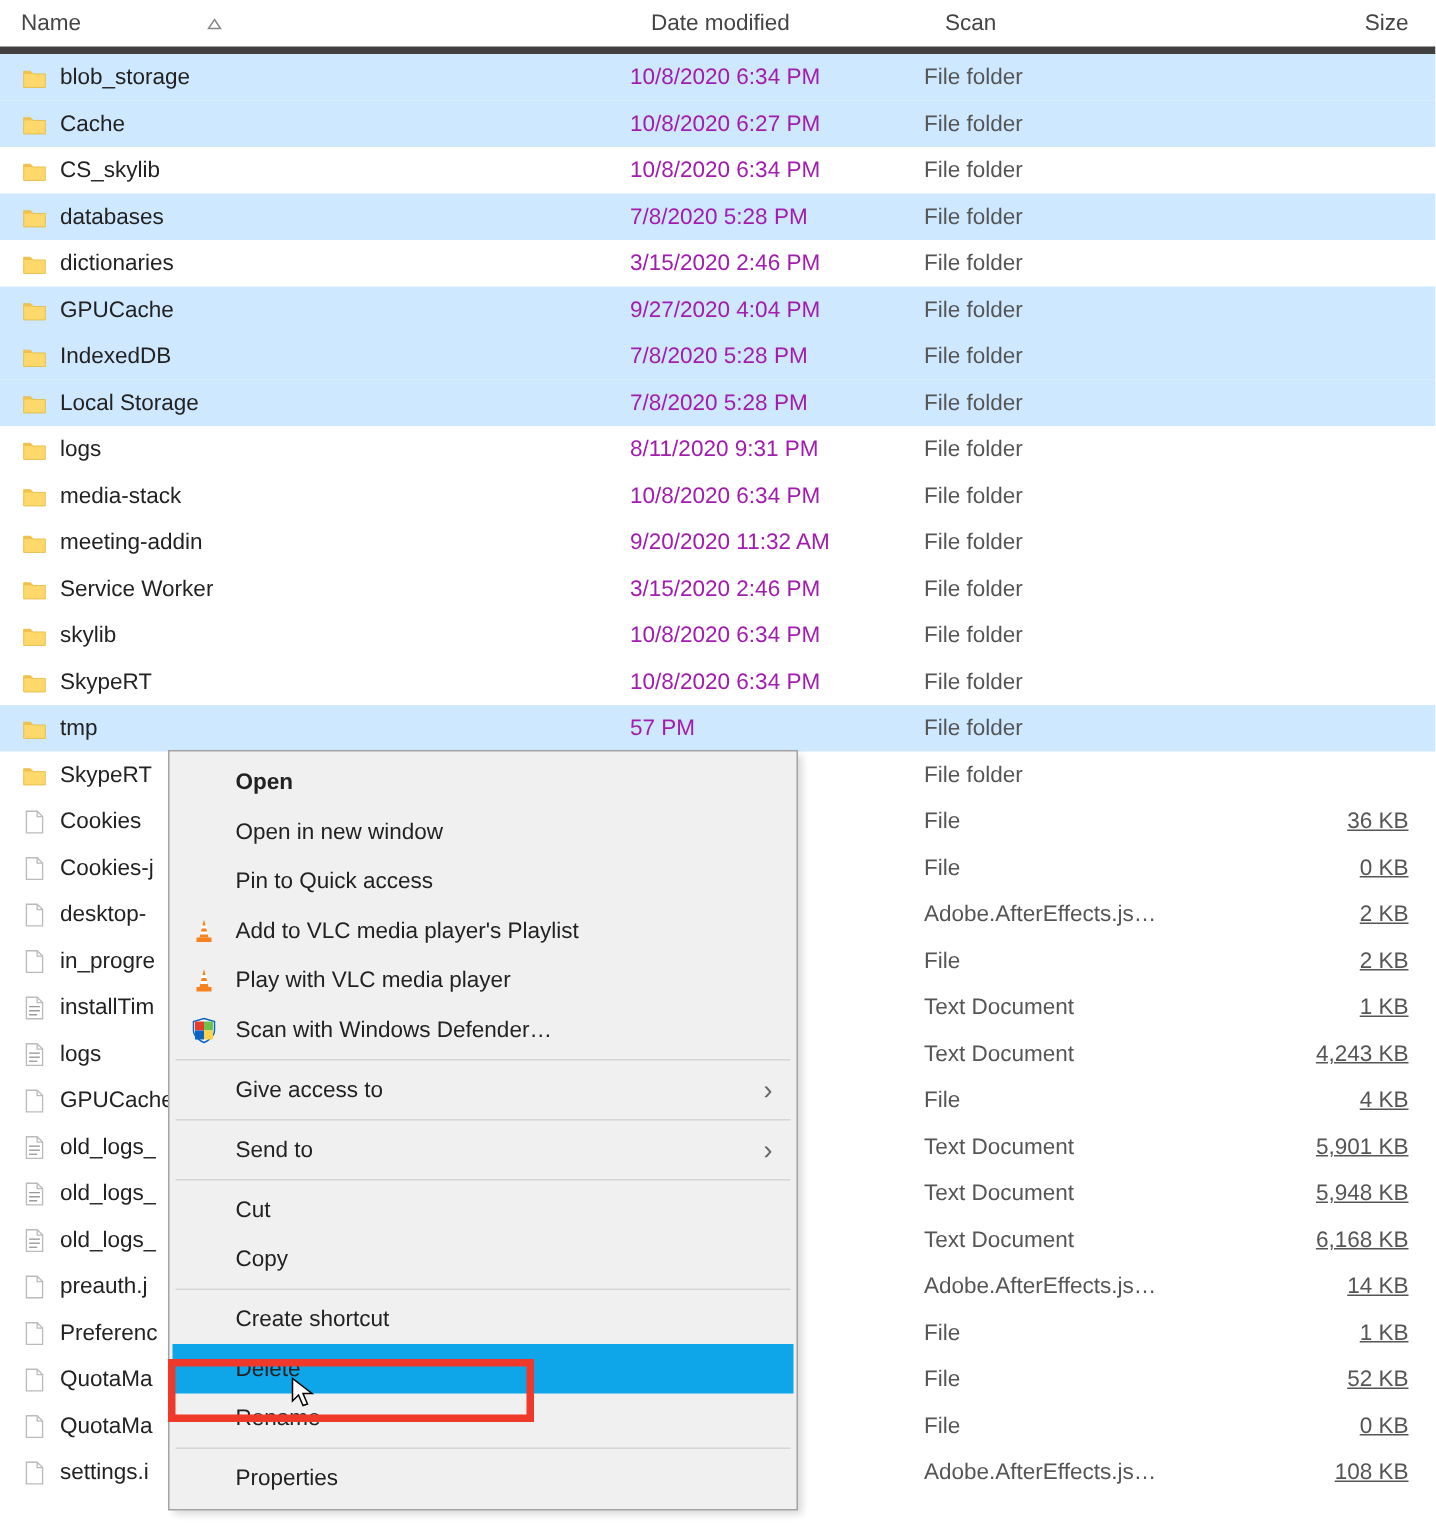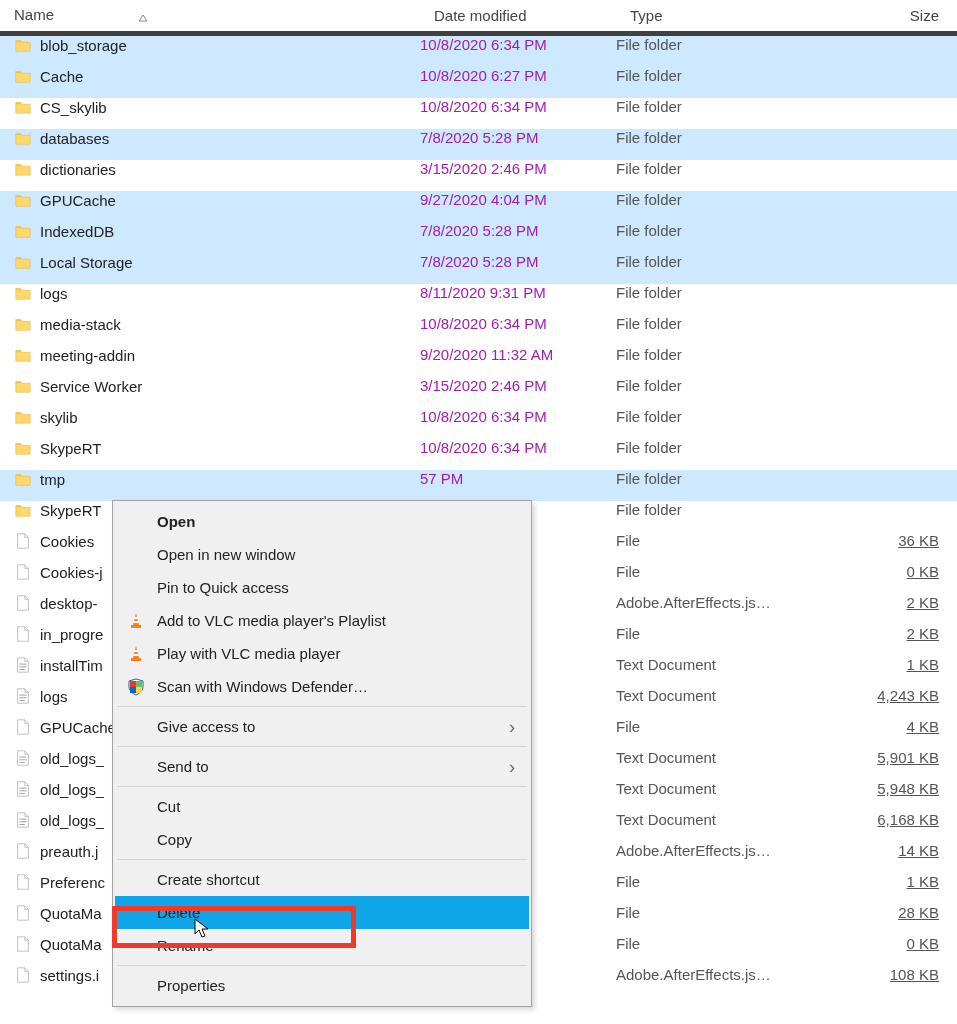--- a/index.html
+++ b/index.html
@@ -24,21 +24,21 @@
   .col-date { width: 196px; }
   .col-type { width: 196px; }
   .col-size { flex: 1; text-align: right; padding-right: 18px; }
   .sort-icon {
     display:inline-block; vertical-align:middle; margin-left:80px;
     color:#888;
   }
   .file-list { }
   .row {
     display: flex;
-    align-items: flex-start;
+    align-items: center;
     height: 31px;
     padding-left: 14px;
     font-size: 15px;
   }
   .row.selected { background: #cde8ff; }
   .icon {
     width: 18px; height: 18px; margin-right: 8px;
     display:inline-flex; align-items:center; justify-content:center;
     flex-shrink:0;
   }
@@ -95,21 +95,21 @@
 <div class="header-row">
   <div class="col-name">
     <span>Name</span>
     <span class="sort-icon">
       <svg width="10" height="8" viewBox="0 0 10 8">
           <path d="M5 1 L9 7 L1 7 Z" fill="none" stroke="#888" stroke-width="1"></path>
         </svg>
     </span>
   </div>
   <div class="col-date"><span>Date modified</span></div>
-  <div class="col-type"><span>Type</span></div>
+  <div class="col-type"><span>Scan</span></div>
   <div class="col-size"><span>Size</span></div>
 </div>
 
 <div class="file-list" id="file-list">
     <div class="row selected">
       <div class="cell-name">
         <span class="icon folder-icon">
           <svg viewBox="0 0 20 20">
             <path d="M2 5 h5 l2 2 h9 v10 h-16 z" fill="#ffd86b" stroke="#e0b83c" stroke-width="0.6"></path>
             <path d="M2 5 h5 l2 2 h-7 z" fill="#f1c14b"></path>
@@ -519,21 +519,21 @@
         <span class="icon file-icon">
           <svg viewBox="0 0 20 20">
             <path d="M4 2 h8 l4 4 v12 h-12 z" fill="#fff" stroke="#bbb" stroke-width="1"></path>
             <path d="M12 2 v4 h4" fill="none" stroke="#bbb" stroke-width="1"></path>
           </svg>
         </span>
         <span class="name-text">QuotaMa</span>
       </div>
       <div class="cell-date">35 PM</div>
       <div class="cell-type">File</div>
-      <div class="cell-size">28 KB</div>
+      <div class="cell-size">52 KB</div>
     </div>
     <div class="row">
       <div class="cell-name">
         <span class="icon file-icon">
           <svg viewBox="0 0 20 20">
             <path d="M4 2 h8 l4 4 v12 h-12 z" fill="#fff" stroke="#bbb" stroke-width="1"></path>
             <path d="M12 2 v4 h4" fill="none" stroke="#bbb" stroke-width="1"></path>
           </svg>
         </span>
         <span class="name-text">QuotaMa</span>

